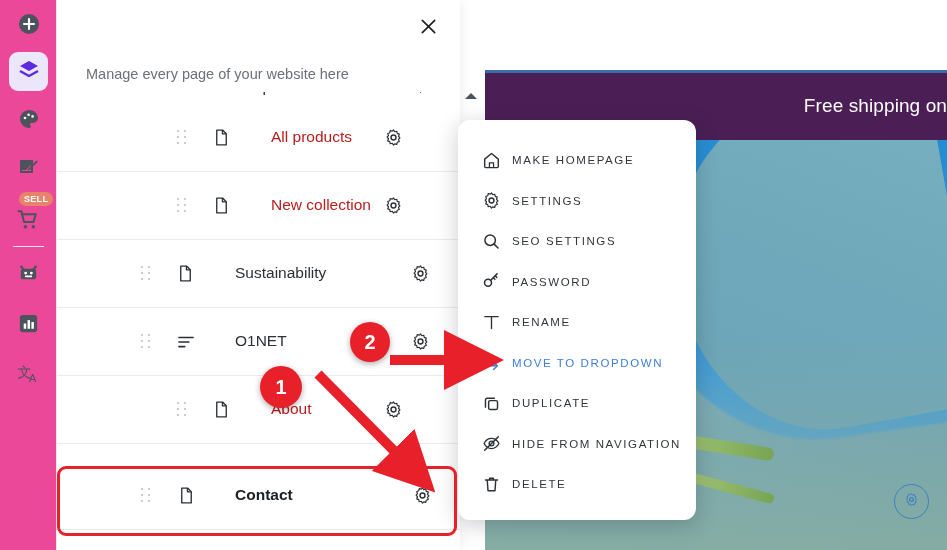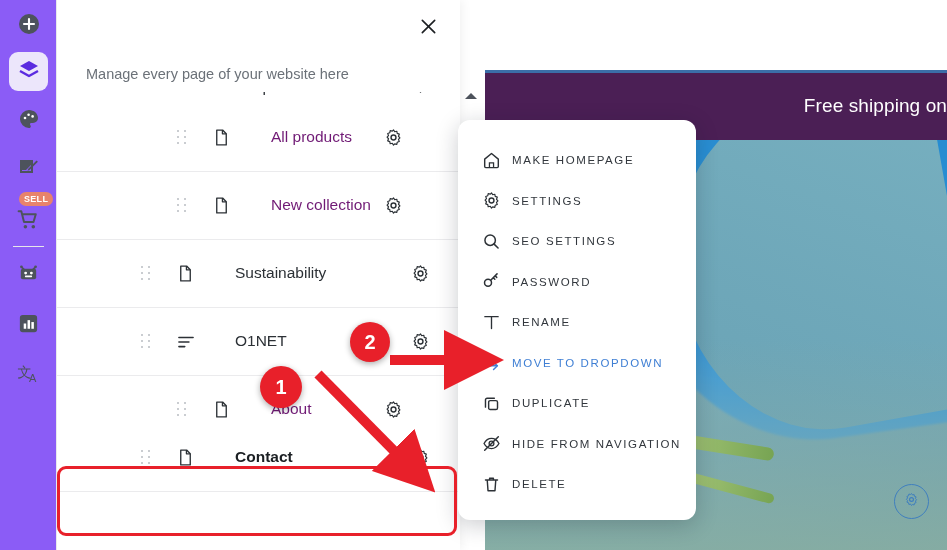--- a/index.html
+++ b/index.html
@@ -68,21 +68,21 @@
   }
   .stem {
     position:absolute; background: linear-gradient(90deg,#6f9b4c,#a7c77a,#77a453);
     border-radius: 40px;
   }
   .anther { position:absolute; background:#d9b24a; border-radius:40px; }
 
   
   .rail {
     position:absolute; left:0; top:0; width:57px; height:550px;
-    background:#8b5cf6; border-right:1px solid #e8e8ec; z-index: 20;
+    background:#ec4899; border-right:1px solid #e8e8ec; z-index: 20;
   }
   .rail-btn {
     position:absolute; left:9px; width:39px; height:39px; border-radius:9px;
     display:flex; align-items:center; justify-content:center;
   }
   .rail-btn.active { background:#ece6fb; }
   .rail-divider { position:absolute; left:13px; width:31px; height:1px; background:#e6e6ea; top:246px; }
   .sell-badge {
     position:absolute; left:19px; top:192px; background:#e8836b; color:#fff;
     font-size:9px; font-weight:bold; letter-spacing:.3px; padding:2px 5px 2px 5px;
@@ -123,21 +123,21 @@
   .row-icon { position:absolute; width:20px; height:20px; }
   .row-label { position:absolute; font-size:15.5px; color:#2c3136; white-space:nowrap; }
   .row-gear { position:absolute; width:22px; height:22px; }
 
   .row .drag      { left:84px; }
   .row .row-icon  { left:119px; }
   .row .row-label { left:178px; }
   .row .row-gear  { right:27px; }
   .row.child .drag     { left:120px; }
   .row.child .row-icon { left:155px; }
-  .row.child .row-label{ left:214px; color:#701a75; }
+  .row.child .row-label{ left:214px; color:#b91c1c; }
   .row.child .row-gear { right:54px; }
 
   .row.selected .row-label { font-weight:bold; color:#1b1f23; }
 
   .scroll-up {
     position:absolute; left:463px; top:88px; width:16px; height:16px; z-index:18;
     display:flex; align-items:center; justify-content:center;
   }
 
   
@@ -394,21 +394,21 @@
           <div class="row-icon" style="top:24px;"><svg width="19" height="19" viewBox="0 0 24 24">
               <path d="M6 2.6h7.4L18 7.2V21.4H6z" fill="none" stroke="#2c3136" stroke-width="1.7" stroke-linejoin="round"></path>
               <path d="M13.2 2.6v4.8H18" fill="none" stroke="#2c3136" stroke-width="1.7" stroke-linejoin="round"></path>
             </svg></div>
           <div class="row-label" style="top:24px;">About</div>
           <div class="row-gear" style="top:24px;"><svg width="19" height="19" viewBox="0 0 24 24">
               <circle cx="12" cy="12" r="3.1" fill="none" stroke="#2c3136" stroke-width="1.8"></circle>
               <path d="M12 2.4l1.5 2.3 2.7-.6.5 2.7 2.6 1-1 2.6 1.8 2-1.8 2 1 2.6-2.6 1-.5 2.7-2.7-.6L12 21.6l-1.5-2.3-2.7.6-.5-2.7-2.6-1 1-2.6-1.8-2 1.8-2-1-2.6 2.6-1 .5-2.7 2.7.6z" fill="none" stroke="#2c3136" stroke-width="1.5" stroke-linejoin="round"></path>
             </svg></div>
         </div>
-        <div class="row selected" style="top: 350px;">
+        <div class="row selected" style="top: 388px; text-align: center;">
           <div class="drag" style="top:26px;">
             <div class="dot" style="left:0px; top:0px;"></div>
             <div class="dot" style="left:0px; top:6px;"></div>
             <div class="dot" style="left:0px; top:12px;"></div>
             <div class="dot" style="left:7px; top:0px;"></div>
             <div class="dot" style="left:7px; top:6px;"></div>
             <div class="dot" style="left:7px; top:12px;"></div>
           </div>
           <div class="row-icon" style="top:24px;"><svg width="19" height="19" viewBox="0 0 24 24">
               <path d="M6 2.6h7.4L18 7.2V21.4H6z" fill="none" stroke="#2c3136" stroke-width="1.7" stroke-linejoin="round"></path>

